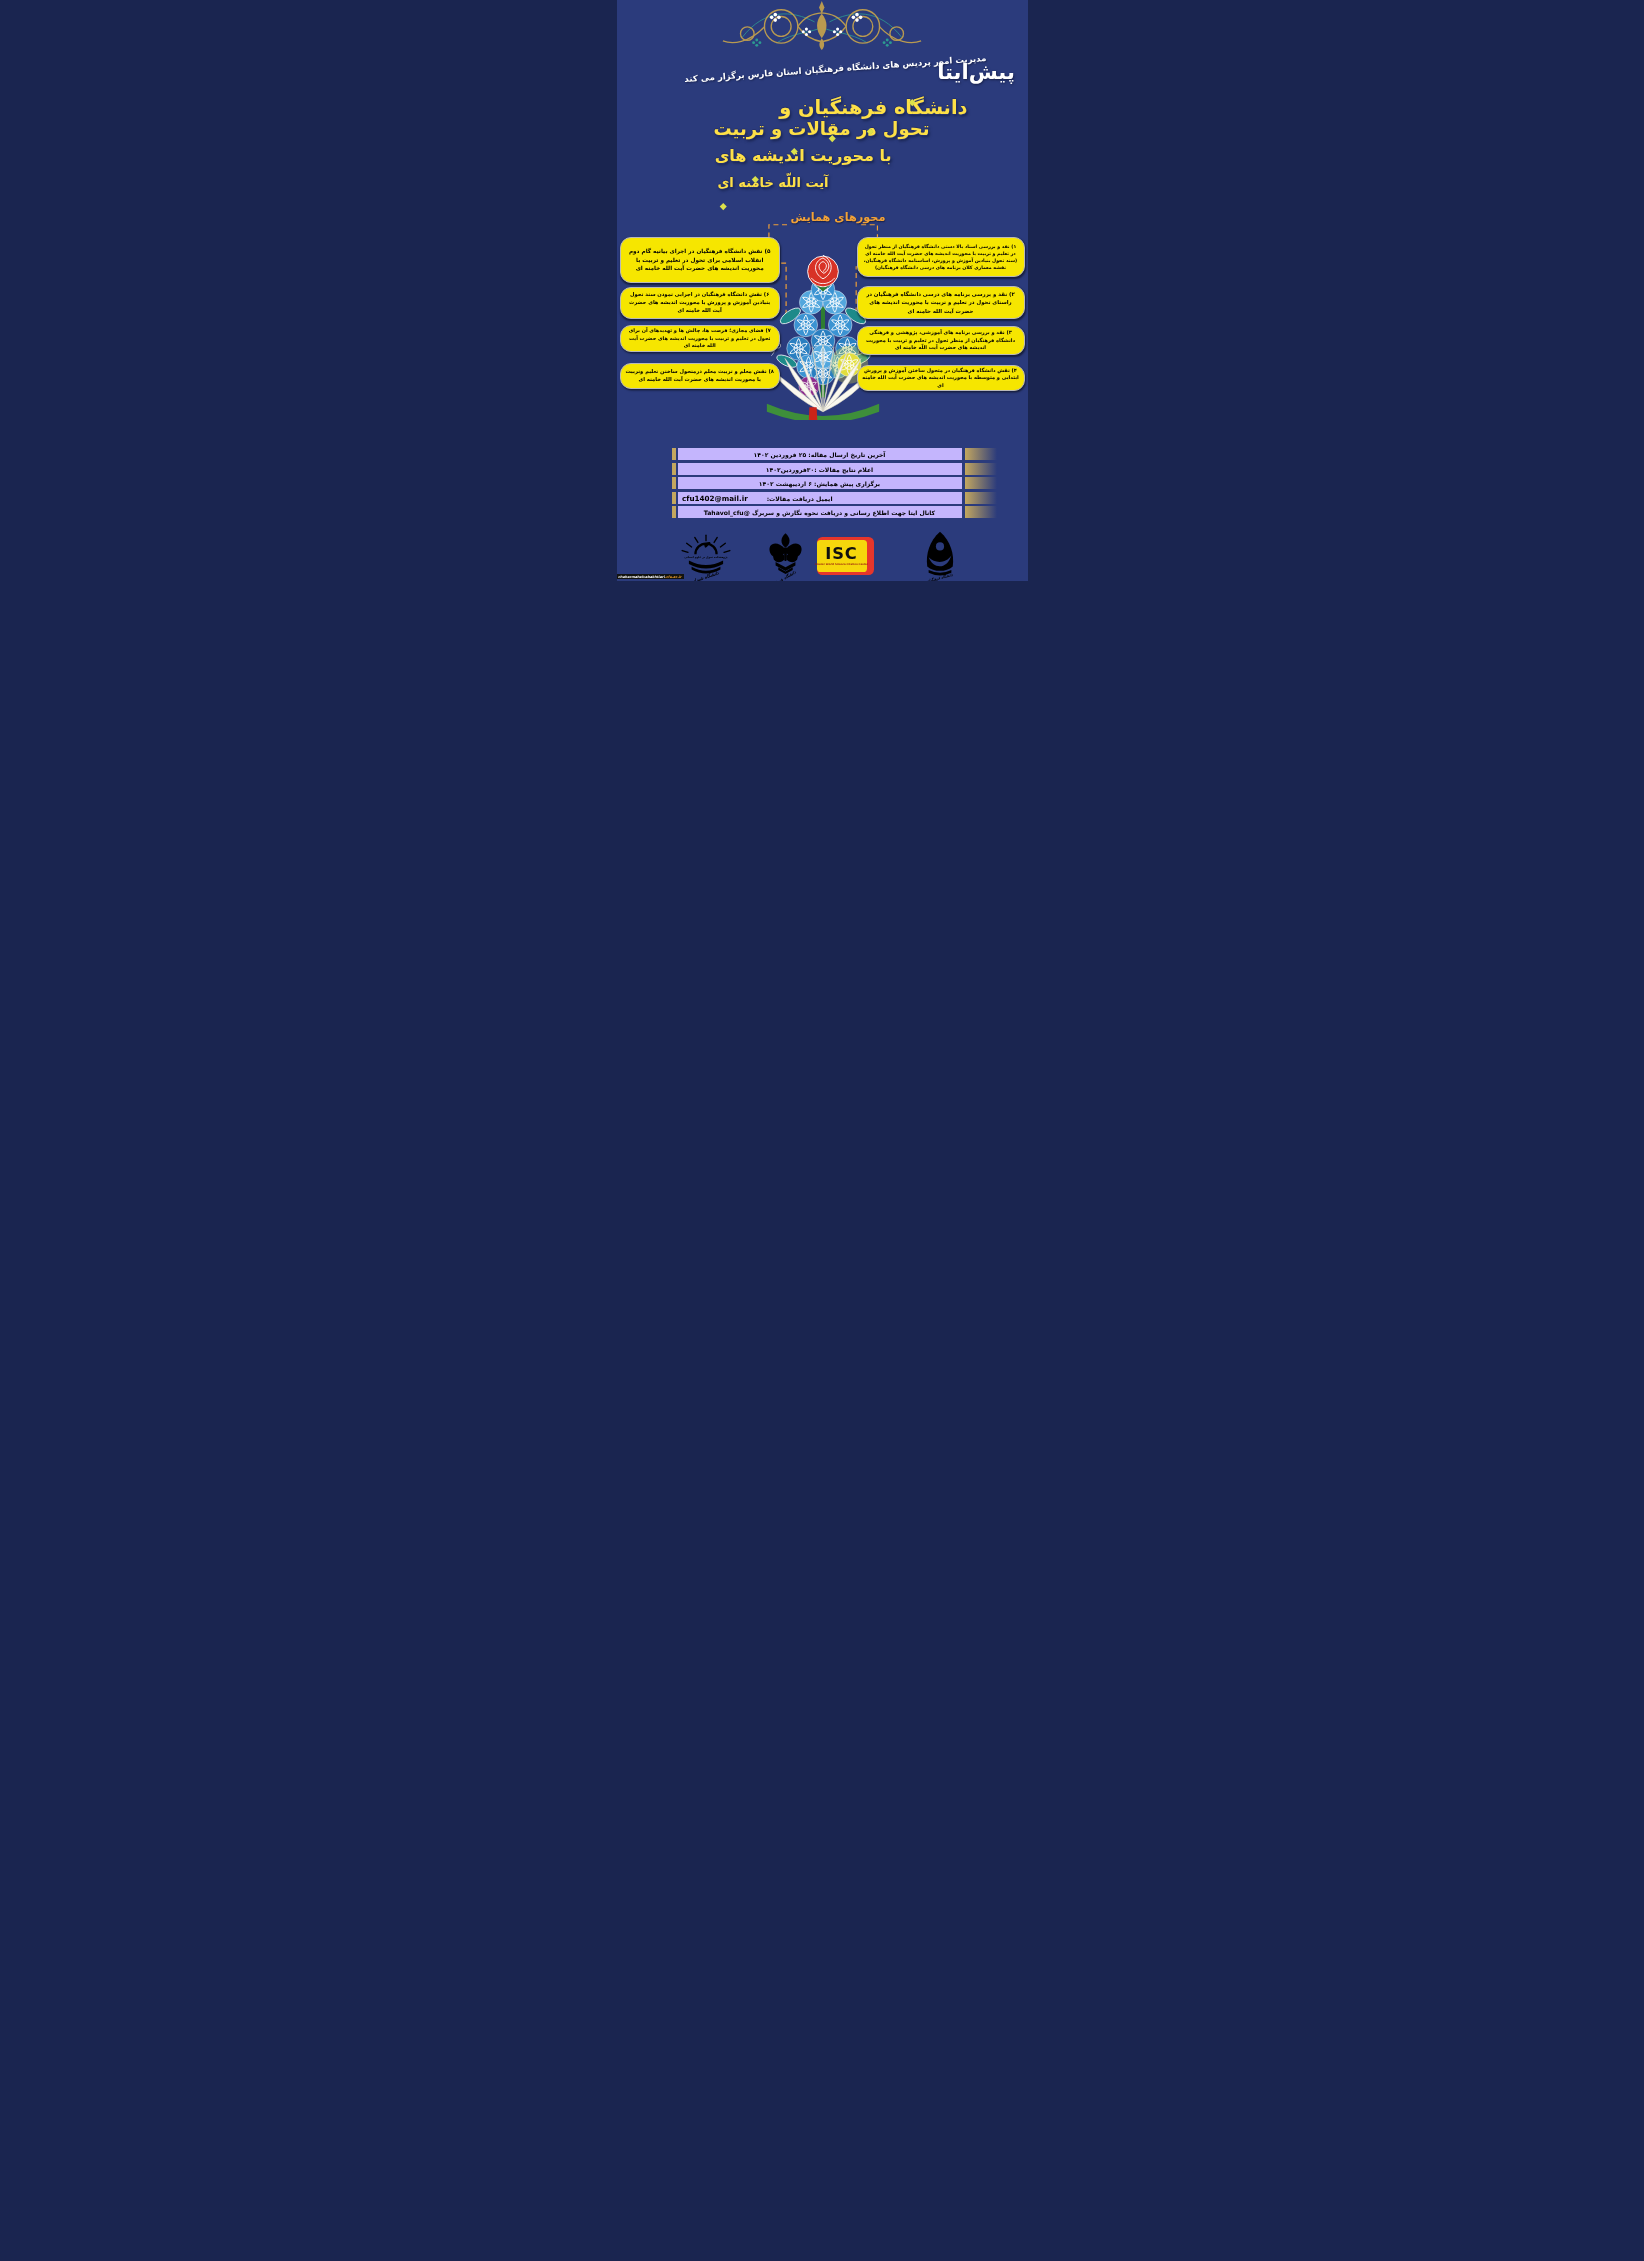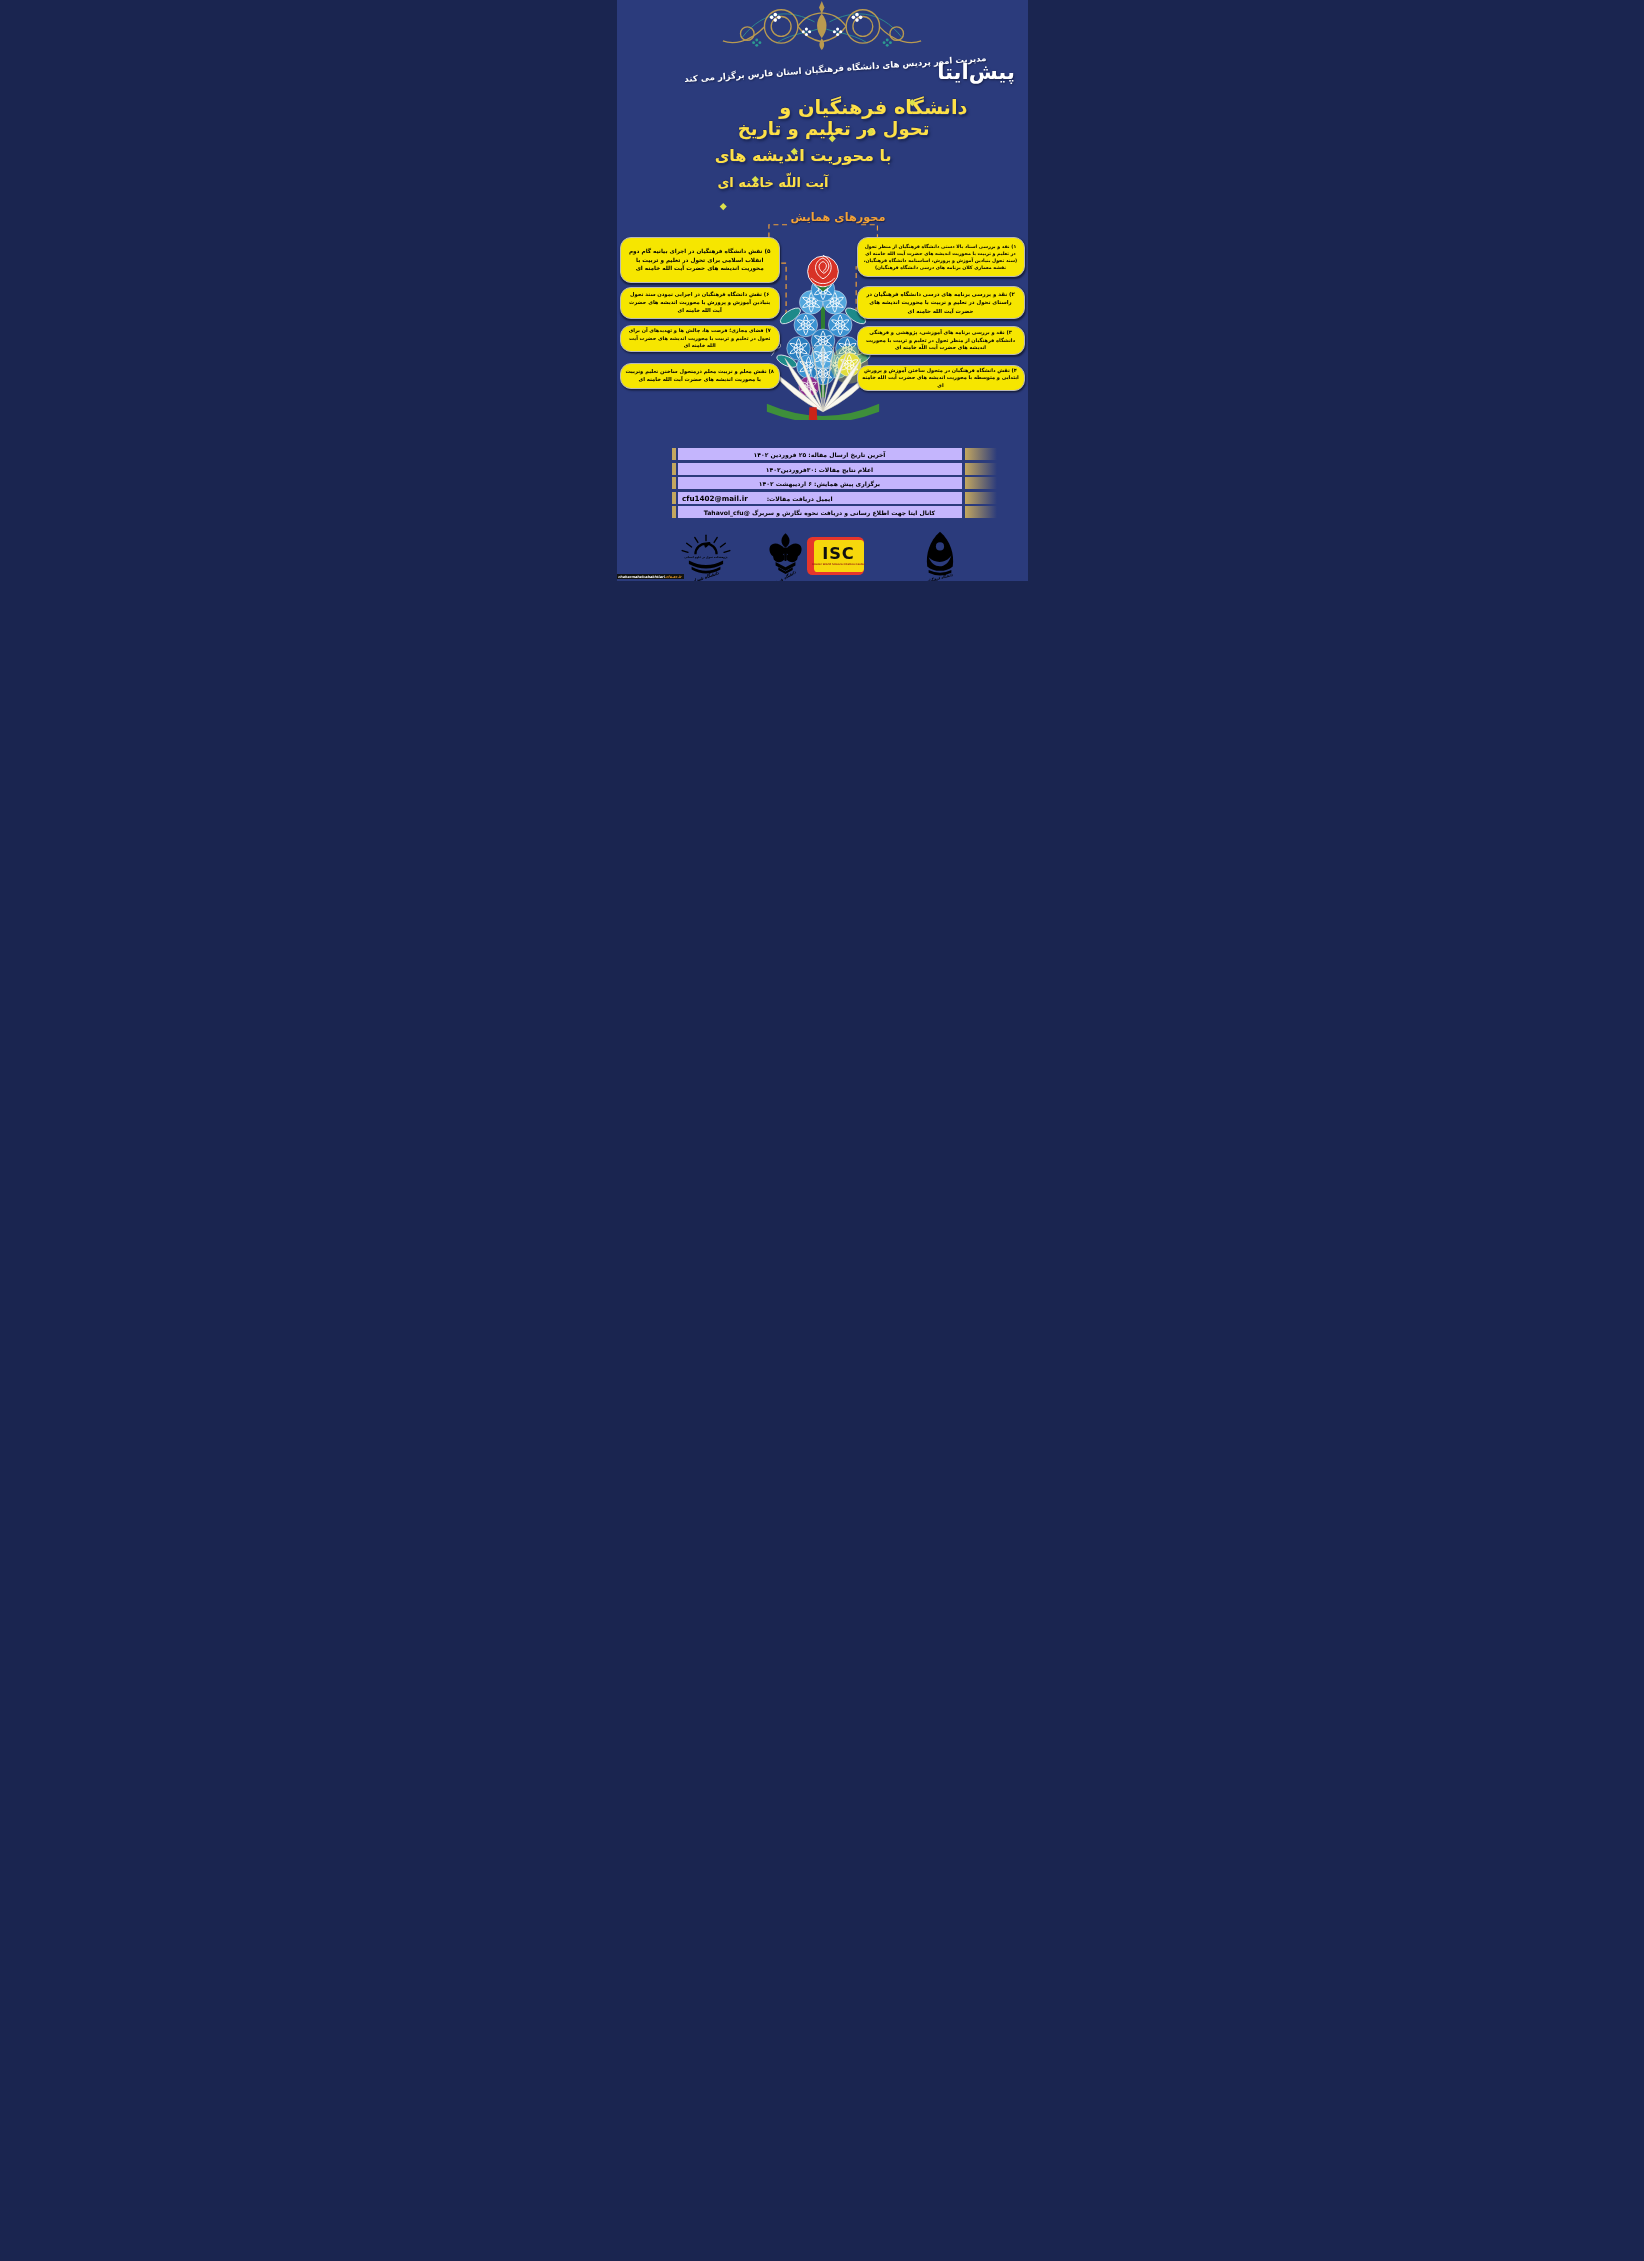--- a/index.html
+++ b/index.html
@@ -60,22 +60,22 @@
   .bar-sliver{position:absolute; left:55px; width:4.1px; height:12.2px; background:#c4a75f;}
   .bar-fade{position:absolute; left:348px; width:32px; height:12.2px;
     background:linear-gradient(to right,#c4a75f,rgba(196,167,95,0));}
   .email-value{
     position:absolute; left:4.5px; top:0; height:100%; display:flex; align-items:center;
     font-size:7.2px; font-weight:bold; direction:ltr; font-family:"DejaVu Sans",sans-serif;
   }
   .email-label{position:absolute; right:129px; top:0; height:100%; display:flex; align-items:center;}
   
   .isc{
-    position:absolute; left:190px; top:537px; width:57px; height:38px;
-    background:#e6362b; border-radius:5.4px; display:flex; align-items:center; justify-content:flex-end;
+    position:absolute; left:200px; top:537px; width:57px; height:38px;
+    background:#e6362b; border-radius:5.4px; display:flex; align-items:center; justify-content:flex-start;
   }
   .isc-inner{
     width:50px; height:32px; background:#f6d70c; border-radius:3.6px;
     display:flex; flex-direction:column; align-items:center; justify-content:center;
   }
   .isc-abbr{font-size:16.3px; font-weight:bold; letter-spacing:0.9px; color:#101010; line-height:1;}
   .isc-full{font-size:2.5px; font-weight:bold; color:#9b1c10; margin-top:1.4px; white-space:nowrap;}
   
   .logo-caption{fill:#000; font-weight:bold;}
   
@@ -144,21 +144,21 @@
         <circle cx="373" cy="94" r="3.2"></circle>
         <circle cx="366" cy="100" r="3.2"></circle>
     </g>
   </svg>
 
   <div class="abs calligraphy">مدیریت امور پردیس های دانشگاه فرهنگیان استان فارس برگزار می کند</div>
 
   <div class="abs pre-label">پیش‌ایتا</div>
 
   <div class="abs title-line tl1">دانشگاه فرهنگیان و</div>
-  <div class="abs title-line tl2">تحول در تعلیم و تاریخ</div>
+  <div class="abs title-line tl2">تحول در مقالات و تربیت</div>
   <div class="abs title-line tl3">با محوریت اندیشه های</div>
   <div class="abs title-line tl4">آیت اللّه خامنه ای</div>
 
   <div class="abs diamond" style="left:293px;top:100px;"></div>
   <div class="abs diamond" style="left:251px;top:129px;"></div>
   <div class="abs diamond" style="left:213px;top:136px;"></div>
   <div class="abs diamond" style="left:175px;top:149px;"></div>
   <div class="abs diamond" style="left:136px;top:177px;"></div>
   <div class="abs diamond" style="left:104px;top:204px;"></div>
 

